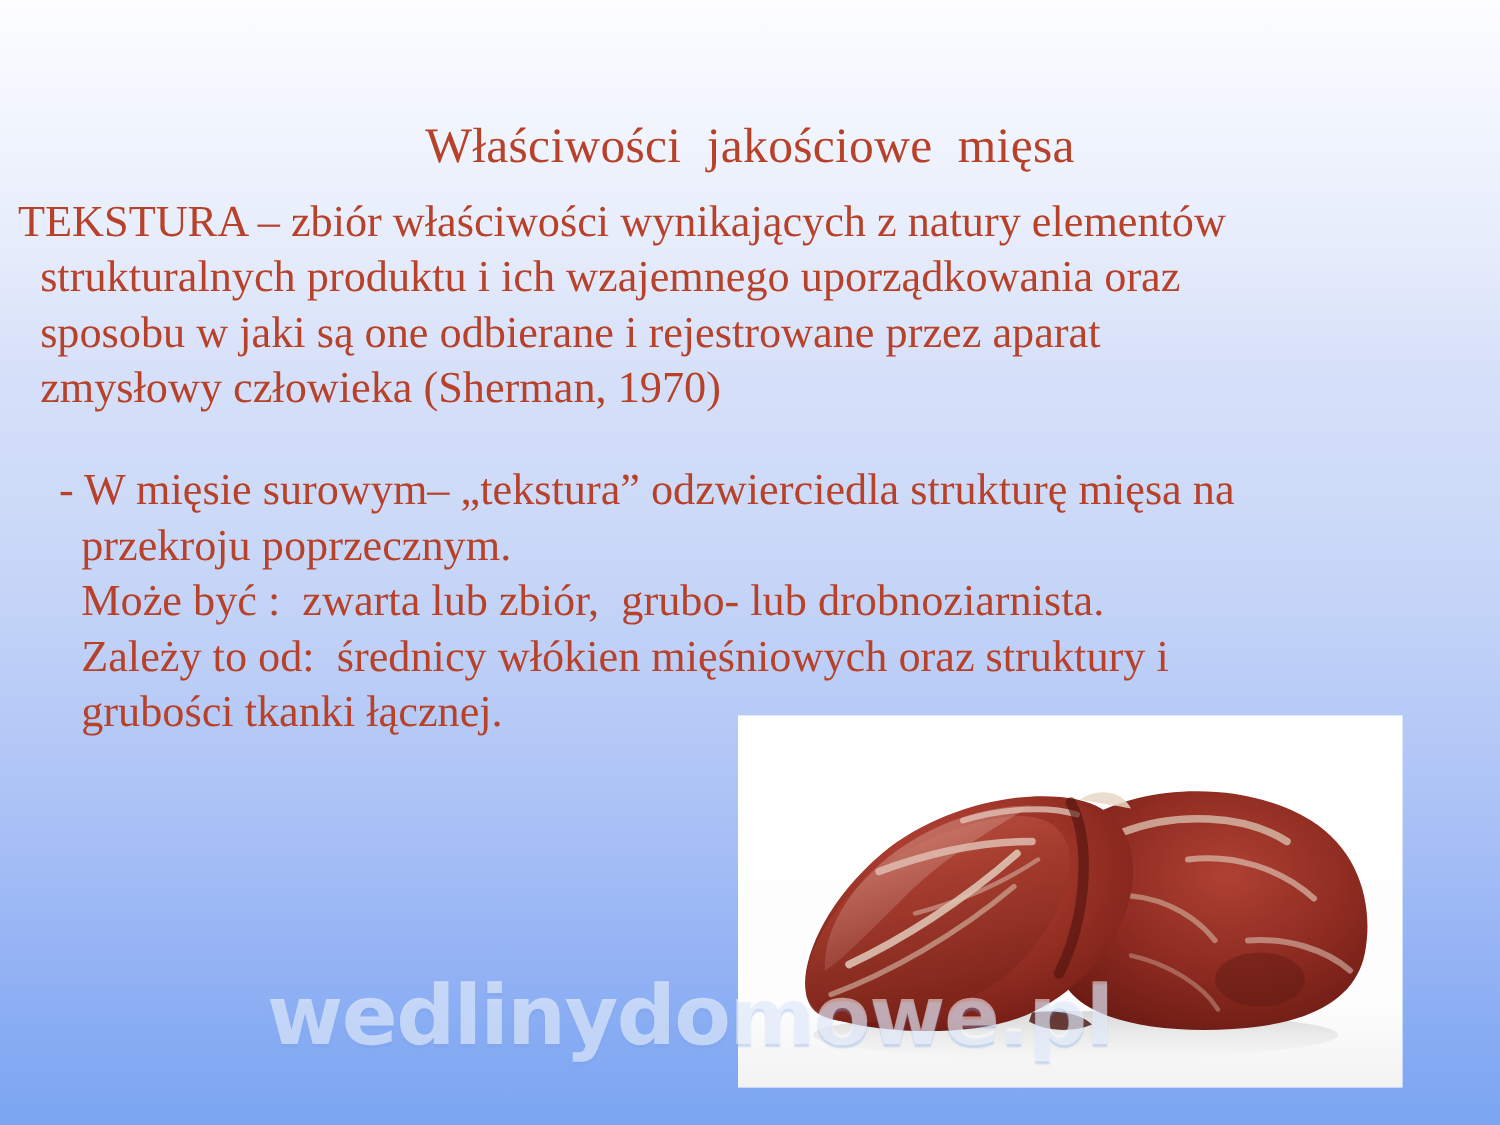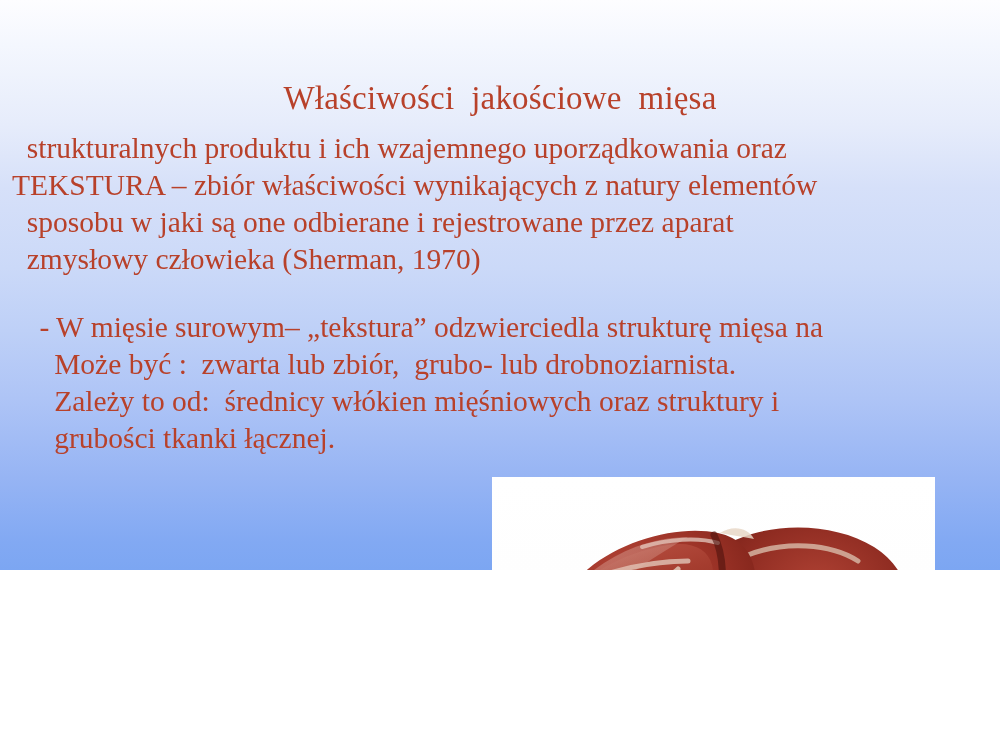--- a/index.html
+++ b/index.html
@@ -9,21 +9,21 @@
   body {
     width: 1000px;
     height: 750px;
     overflow: hidden;
     font-family: "Liberation Serif", "DejaVu Serif", serif;
   }
 
   #slide {
     position: relative;
     width: 1000px;
-    height: 570px;
+    height: 750px;
     box-sizing: border-box;
     background: linear-gradient(to bottom,
         #fdfdff 0%,
         #f4f7fe 8%,
         #e6ecfb 22%,
         #d6e0f9 33%,
         #cbd9f8 47%,
         #bed0f7 58%,
         #aec4f6 70%,
         #96b4f4 84%,
@@ -95,28 +95,29 @@
   }
 </style>
 </head>
 <body>
 
 <div id="slide">
 
   <div id="title">Właściwości  jakościowe  mięsa</div>
 
   <div id="block-tekstura" class="body-block">
+    <div class="body-line">TEKSTURA – zbiór właściwości wynikających z natury elementów</div>
     <div class="body-line">  strukturalnych produktu i ich wzajemnego uporządkowania oraz</div>
-    <div class="body-line">TEKSTURA – zbiór właściwości wynikających z natury elementów</div>
     <div class="body-line">  sposobu w jaki są one odbierane i rejestrowane przez aparat</div>
     <div class="body-line">  zmysłowy człowieka (Sherman, 1970)</div>
   </div>
 
   <div id="block-surowe" class="body-block">
     <div class="body-line"> - W mięsie surowym– „tekstura” odzwierciedla strukturę mięsa na</div>
+    <div class="body-line">   przekroju poprzecznym.</div>
     <div class="body-line">   Może być :  zwarta lub zbiór,  grubo- lub drobnoziarnista.</div>
     <div class="body-line">   Zależy to od:  średnicy włókien mięśniowych oraz struktury i</div>
     <div class="body-line">   grubości tkanki łącznej.</div>
   </div>
 
   <div id="photo-frame">
     <svg id="photo-canvas" viewBox="0 0 443 248" preserveAspectRatio="none">
       <defs>
         <linearGradient id="gBgSurface" x1="0" y1="0" x2="0" y2="1">
           <stop offset="0%" stop-color="#ffffff"></stop>

